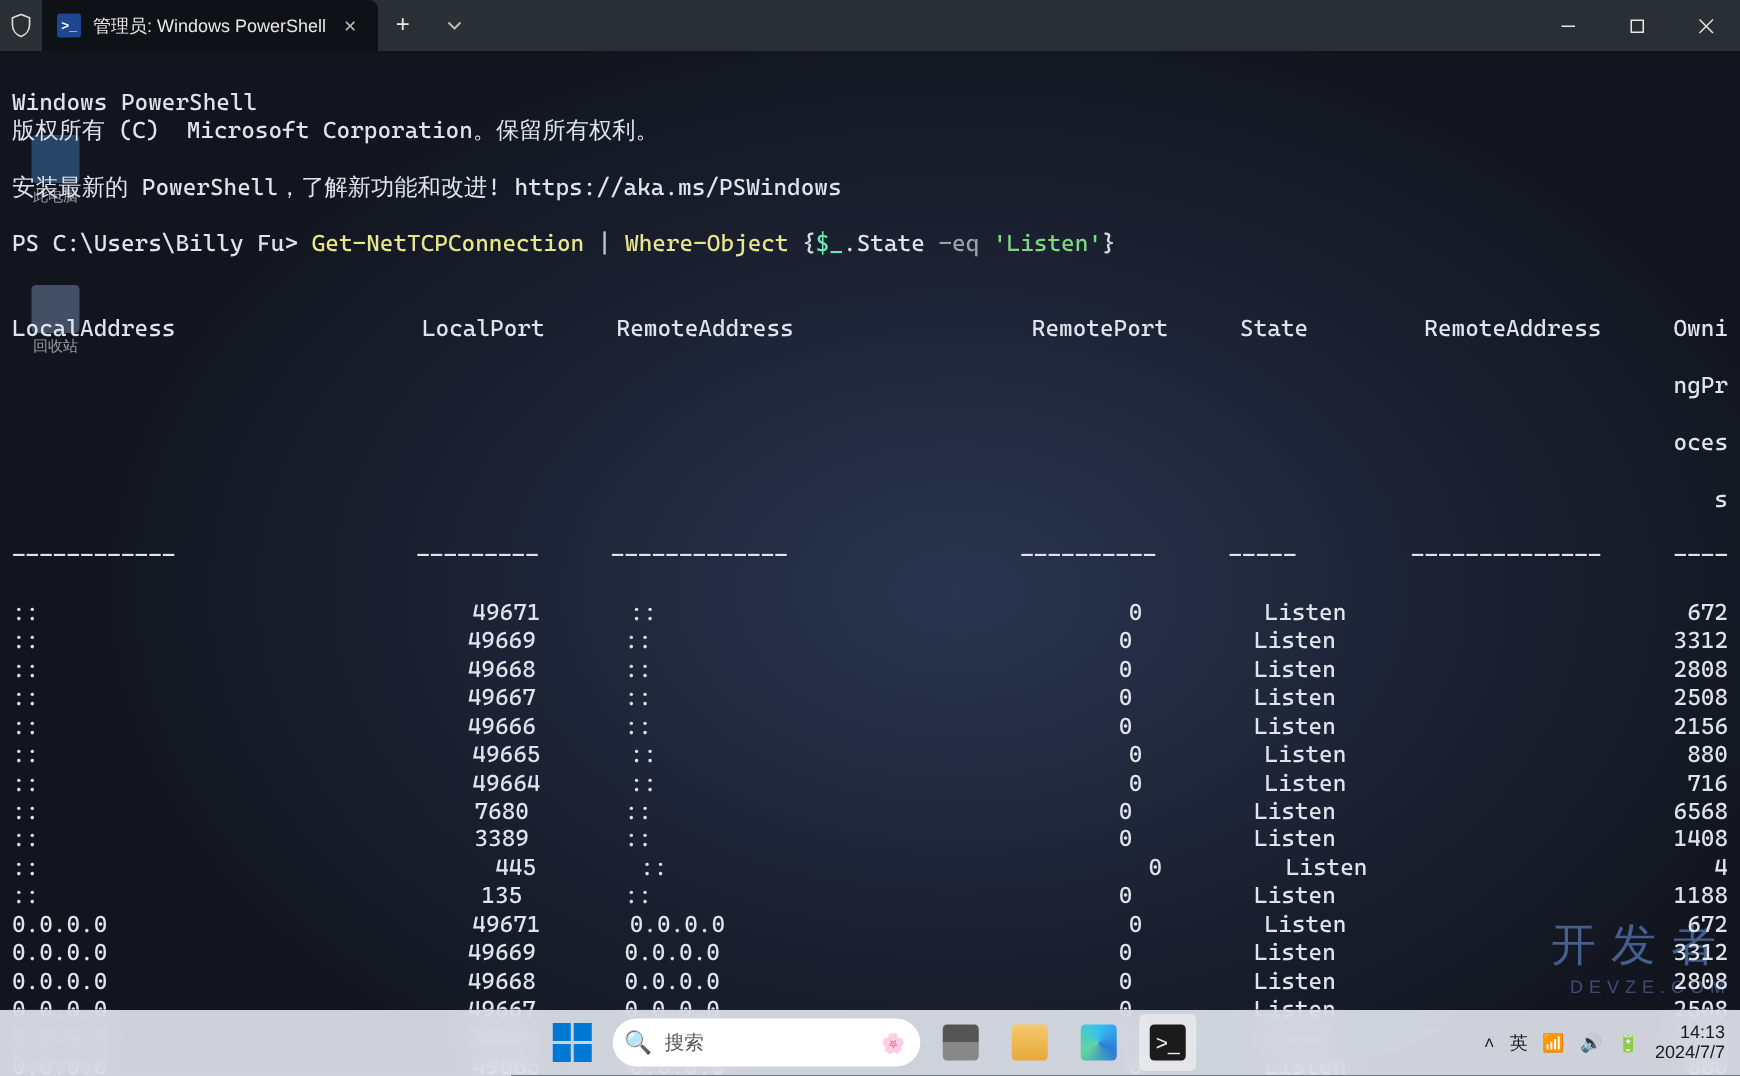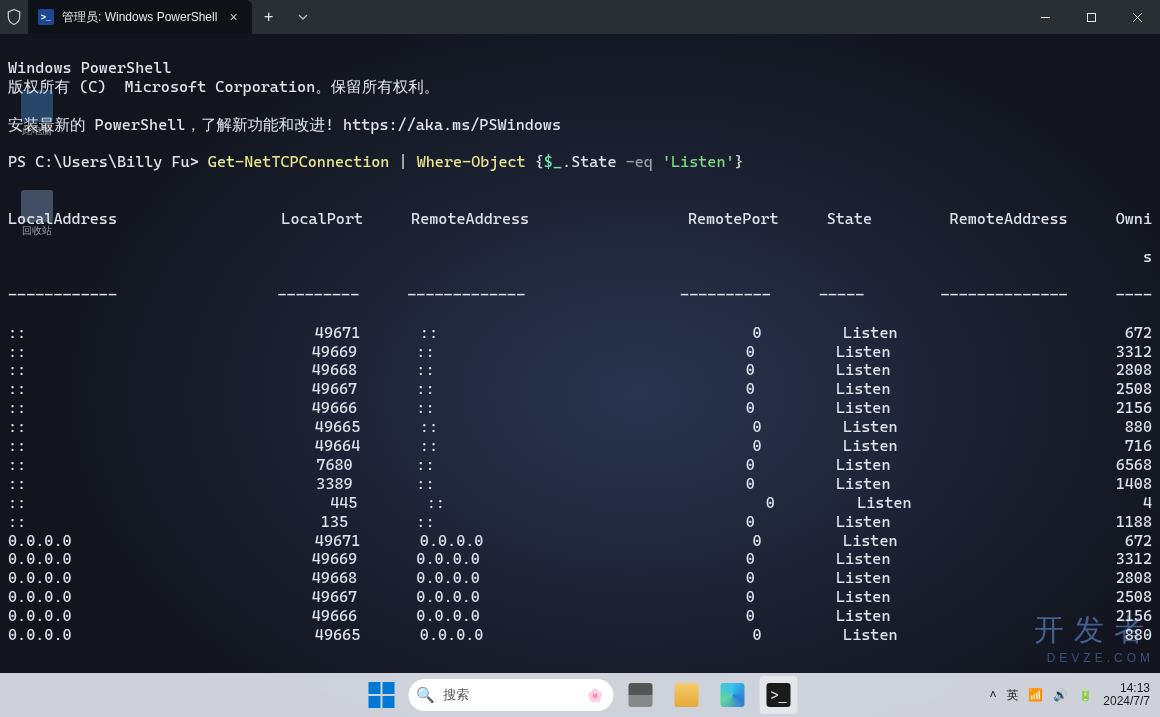--- a/index.html
+++ b/index.html
@@ -150,20 +150,22 @@
 <div class="term">
 <span>Windows PowerShell</span>
 <span>版权所有 (C)  Microsoft Corporation。保留所有权利。</span>
 
 <span>安装最新的 PowerShell，了解新功能和改进! https://aka.ms/PSWindows</span>
 
 <span><span>PS C:\Users\Billy Fu&gt; </span><span class="cmd-g">Get-NetTCPConnection</span><span class="pipe"> | </span><span class="cmd-g">Where-Object</span><span class="brace"> {</span><span class="dollar">$_</span><span>.</span><span>State </span><span class="kw-eq">-eq </span><span class="str">'Listen'</span><span class="brace">}</span></span>
 
 <div class="tbl">
 <div class="row"><span class="c1">LocalAddress</span><span class="c2">LocalPort</span><span class="c3">RemoteAddress</span><span class="c4">RemotePort</span><span class="c5">State</span><span class="c6">RemoteAddress</span><span class="c7">Owni</span></div>
+<div class="row"><span class="c1"></span><span class="c2"></span><span class="c3"></span><span class="c4"></span><span class="c5"></span><span class="c6"></span><span class="c7">ngPr</span></div>
+<div class="row"><span class="c1"></span><span class="c2"></span><span class="c3"></span><span class="c4"></span><span class="c5"></span><span class="c6"></span><span class="c7">oces</span></div>
 <div class="row"><span class="c1"></span><span class="c2"></span><span class="c3"></span><span class="c4"></span><span class="c5"></span><span class="c6"></span><span class="c7">s</span></div>
 <div class="row"><span class="c1">------------</span><span class="c2">---------</span><span class="c3">-------------</span><span class="c4">----------</span><span class="c5">-----</span><span class="c6">--------------</span><span class="c7">----</span></div>
 <div id="rows-host"><div class="row"><span class="c1">::</span><span class="c2">49671</span><span class="c3">::</span><span class="c4">0</span><span class="c5">Listen</span><span class="c6"></span><span class="c7">672</span></div><div class="row"><span class="c1">::</span><span class="c2">49669</span><span class="c3">::</span><span class="c4">0</span><span class="c5">Listen</span><span class="c6"></span><span class="c7">3312</span></div><div class="row"><span class="c1">::</span><span class="c2">49668</span><span class="c3">::</span><span class="c4">0</span><span class="c5">Listen</span><span class="c6"></span><span class="c7">2808</span></div><div class="row"><span class="c1">::</span><span class="c2">49667</span><span class="c3">::</span><span class="c4">0</span><span class="c5">Listen</span><span class="c6"></span><span class="c7">2508</span></div><div class="row"><span class="c1">::</span><span class="c2">49666</span><span class="c3">::</span><span class="c4">0</span><span class="c5">Listen</span><span class="c6"></span><span class="c7">2156</span></div><div class="row"><span class="c1">::</span><span class="c2">49665</span><span class="c3">::</span><span class="c4">0</span><span class="c5">Listen</span><span class="c6"></span><span class="c7">880</span></div><div class="row"><span class="c1">::</span><span class="c2">49664</span><span class="c3">::</span><span class="c4">0</span><span class="c5">Listen</span><span class="c6"></span><span class="c7">716</span></div><div class="row"><span class="c1">::</span><span class="c2">7680</span><span class="c3">::</span><span class="c4">0</span><span class="c5">Listen</span><span class="c6"></span><span class="c7">6568</span></div><div class="row"><span class="c1">::</span><span class="c2">3389</span><span class="c3">::</span><span class="c4">0</span><span class="c5">Listen</span><span class="c6"></span><span class="c7">1408</span></div><div class="row"><span class="c1">::</span><span class="c2">445</span><span class="c3">::</span><span class="c4">0</span><span class="c5">Listen</span><span class="c6"></span><span class="c7">4</span></div><div class="row"><span class="c1">::</span><span class="c2">135</span><span class="c3">::</span><span class="c4">0</span><span class="c5">Listen</span><span class="c6"></span><span class="c7">1188</span></div><div class="row"><span class="c1">0.0.0.0</span><span class="c2">49671</span><span class="c3">0.0.0.0</span><span class="c4">0</span><span class="c5">Listen</span><span class="c6"></span><span class="c7">672</span></div><div class="row"><span class="c1">0.0.0.0</span><span class="c2">49669</span><span class="c3">0.0.0.0</span><span class="c4">0</span><span class="c5">Listen</span><span class="c6"></span><span class="c7">3312</span></div><div class="row"><span class="c1">0.0.0.0</span><span class="c2">49668</span><span class="c3">0.0.0.0</span><span class="c4">0</span><span class="c5">Listen</span><span class="c6"></span><span class="c7">2808</span></div><div class="row"><span class="c1">0.0.0.0</span><span class="c2">49667</span><span class="c3">0.0.0.0</span><span class="c4">0</span><span class="c5">Listen</span><span class="c6"></span><span class="c7">2508</span></div><div class="row"><span class="c1">0.0.0.0</span><span class="c2">49666</span><span class="c3">0.0.0.0</span><span class="c4">0</span><span class="c5">Listen</span><span class="c6"></span><span class="c7">2156</span></div><div class="row"><span class="c1">0.0.0.0</span><span class="c2">49665</span><span class="c3">0.0.0.0</span><span class="c4">0</span><span class="c5">Listen</span><span class="c6"></span><span class="c7">880</span></div></div>
 </div>
 </div>
 
 <div class="watermark">
   <span>开发者</span>
   <span class="sub">DEVZE.COM</span>
 </div>

